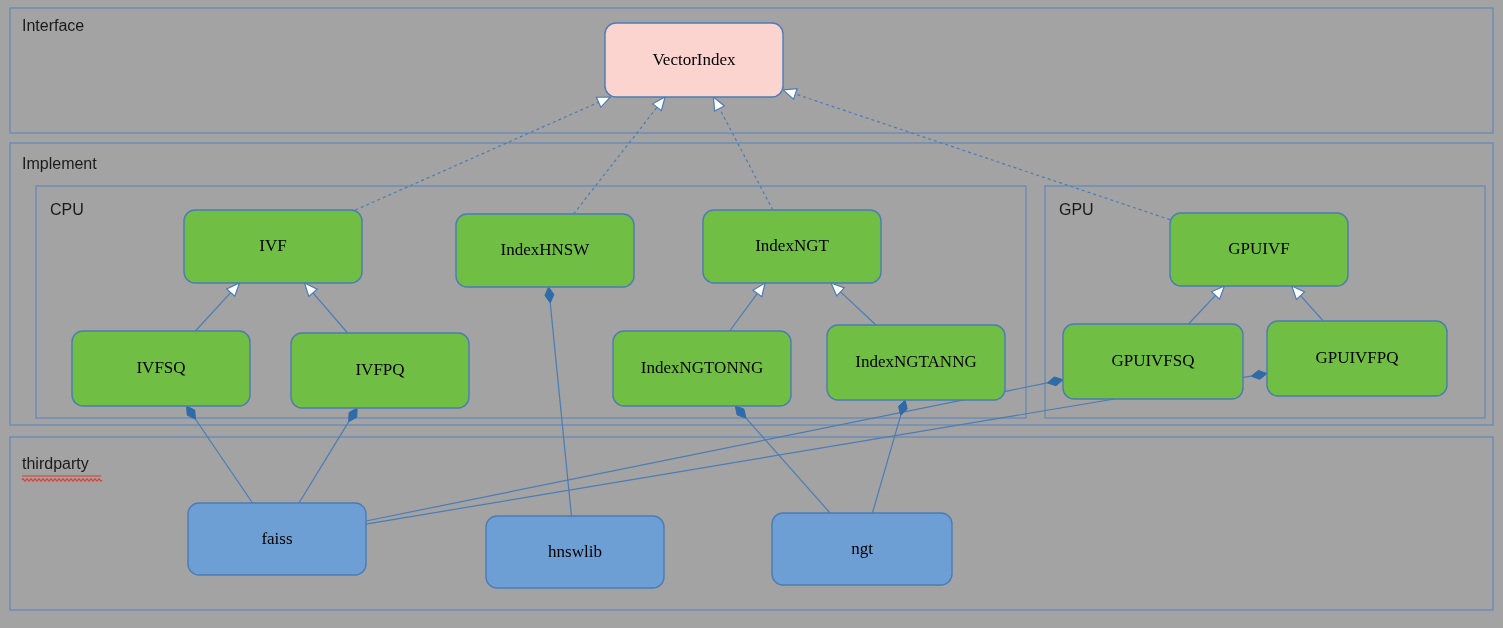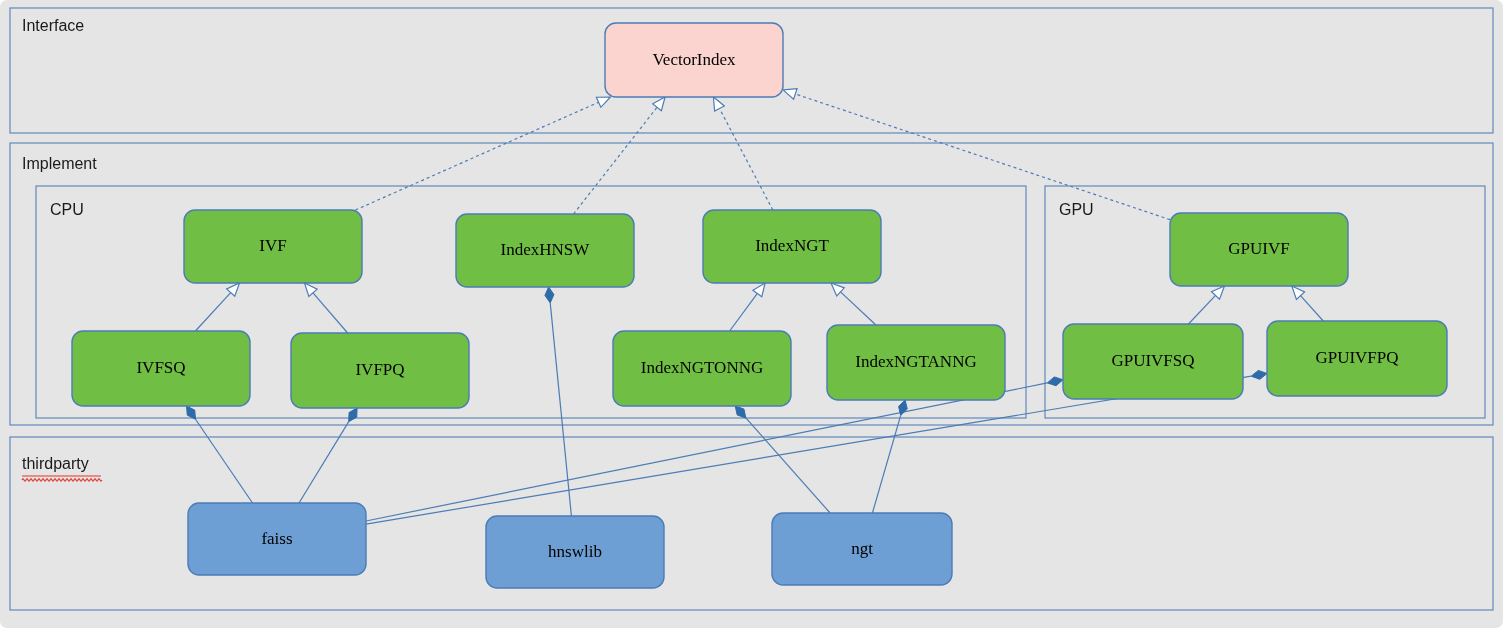--- a/index.html
+++ b/index.html
@@ -8,23 +8,22 @@
     padding: 0;
     background: #ffffff;
   }
   body {
     font-family: "Liberation Sans", sans-serif;
   }
   #diagram-root {
     position: relative;
     width: 1503px;
     height: 628px;
-    background: #e5e5e5;
+    background: #a3a3a3;
     overflow: hidden;
-    border-radius: 7px;
   }
   svg#diagram-svg {
     position: absolute;
     top: 0;
     left: 0;
     width: 1503px;
     height: 628px;
     display: block;
   }
   .group-frame {

